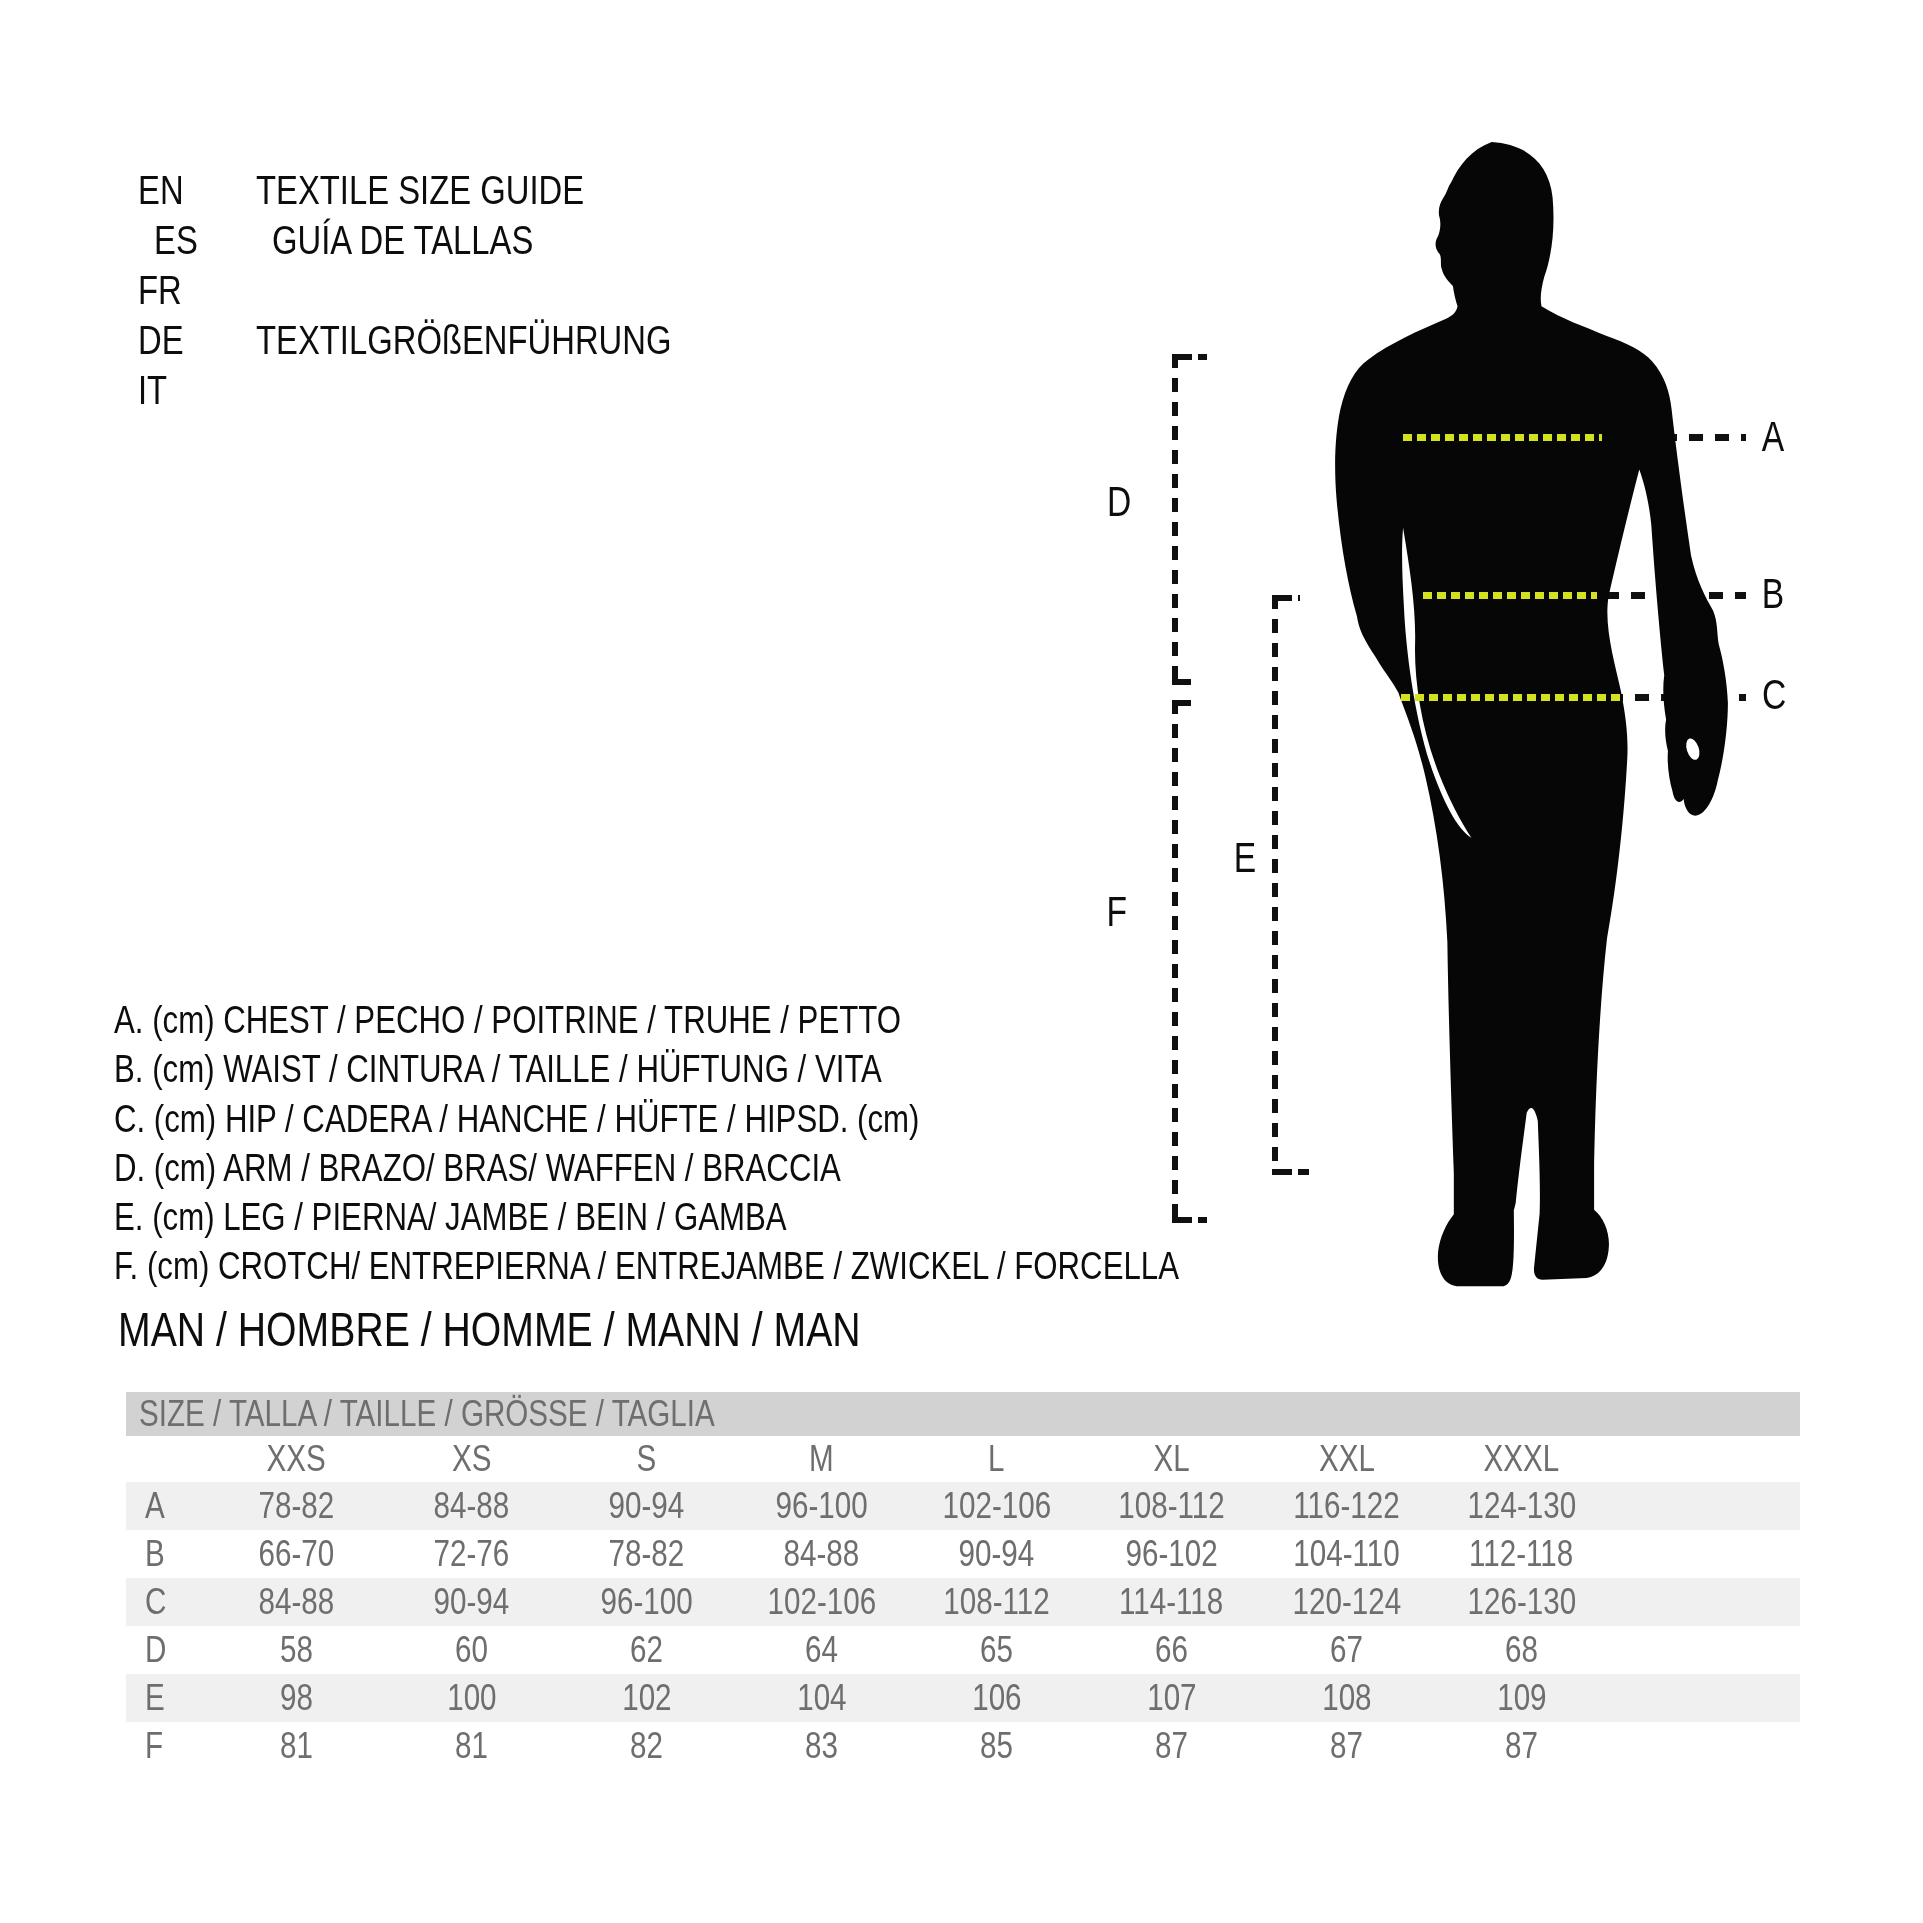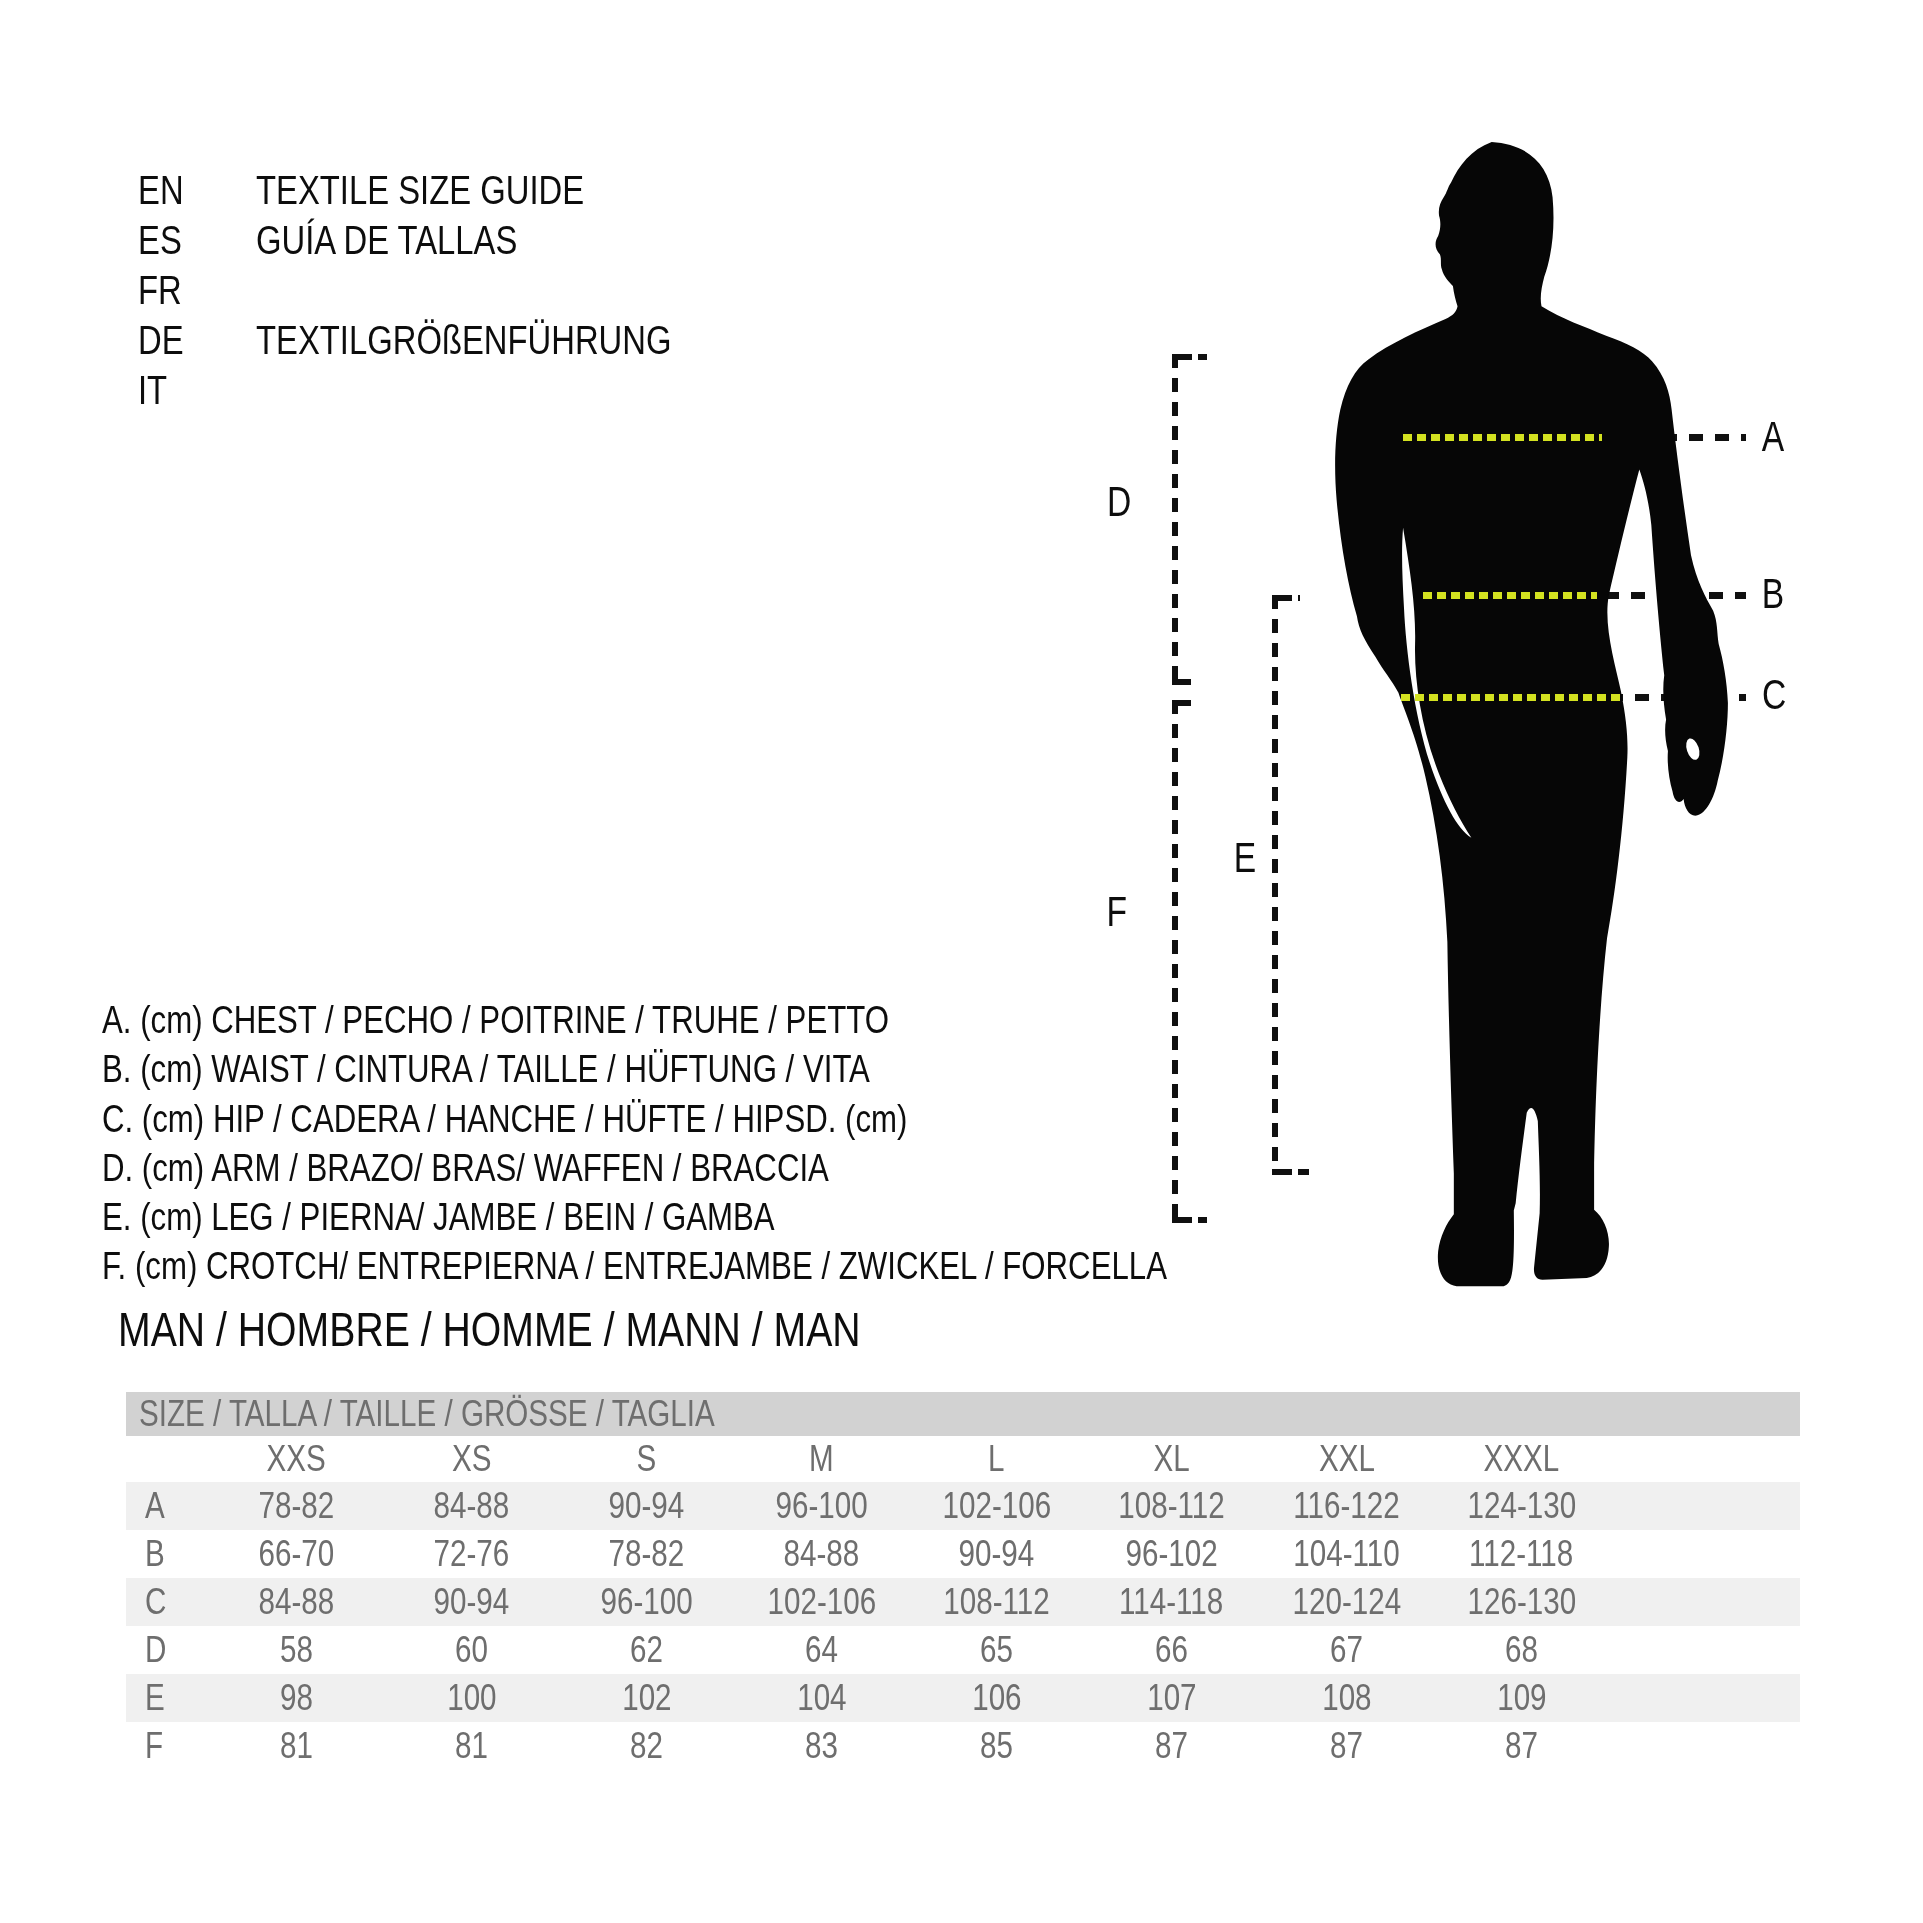--- a/index.html
+++ b/index.html
@@ -7,21 +7,21 @@
     position:relative;width:1923px;height:1923px;background:#ffffff;overflow:hidden;
     font-family:"Liberation Sans","DejaVu Sans",sans-serif;color:var(--ink,#0d0d0d);margin-top:37px;
   }
   .cond{display:inline-block;transform:scaleX(0.8);transform-origin:0 50%;white-space:nowrap;}
   .cond-c{display:inline-block;transform:scaleX(0.8);transform-origin:50% 50%;white-space:nowrap;}
   
   .lang-row{position:absolute;height:50px;line-height:50px;font-size:41px;}
   .lang-code{position:absolute;left:138px;top:0;}
   .lang-title{position:absolute;left:256px;top:0;}
   
-  .legend-row{position:absolute;left:102px;height:49px;line-height:49px;font-size:39px;}
+  .legend-row{position:absolute;left:114px;height:49px;line-height:49px;font-size:39px;}
   
   #man-line{position:absolute;left:118px;top:1267px;height:50px;line-height:50px;font-size:49px;}
   
   .yline{position:absolute;height:6.5px;z-index:3;
     background:repeating-linear-gradient(90deg,var(--yellow) 0 9.2px,transparent 9.2px 14px);}
   .bline{position:absolute;height:6.5px;z-index:1;
     background:repeating-linear-gradient(90deg,#101010 0 14px,transparent 14px 26px);}
   .vline{position:absolute;width:5.5px;z-index:1;
     background:repeating-linear-gradient(180deg,#101010 0 14px,transparent 14px 24px);}
   .tick{position:absolute;height:5.5px;z-index:1;
@@ -41,21 +41,21 @@
 </head>
 <body>
 
 <div id="canvas" style="--yellow: #d3e120; --table-header-bg: #d2d2d2; --row-stripe: #f0f0f0; --table-text: #6e6e6e; --ink: #0d0d0d;">
 
   <div id="lang-block">
       <div class="lang-row" style="top: 128px; left: 0px; width: 831px;">
         <span class="lang-code"><span class="cond">EN</span></span>
         <span class="lang-title"><span class="cond">TEXTILE SIZE GUIDE</span></span>
       </div>
-      <div class="lang-row" style="top: 178px; left: 0px; width: 831px;">
+      <div class="lang-row" style="top: 178px; left: 16px; width: 831px;">
         <span class="lang-code"><span class="cond">ES</span></span>
         <span class="lang-title"><span class="cond">GUÍA DE TALLAS</span></span>
       </div>
       <div class="lang-row" style="top: 228px; left: 0px; width: 831px;">
         <span class="lang-code"><span class="cond">FR</span></span>
       </div>
       <div class="lang-row" style="top: 278px; left: 0px; width: 831px;">
         <span class="lang-code"><span class="cond">DE</span></span>
         <span class="lang-title"><span class="cond">TEXTILGRÖßENFÜHRUNG</span></span>
       </div>

